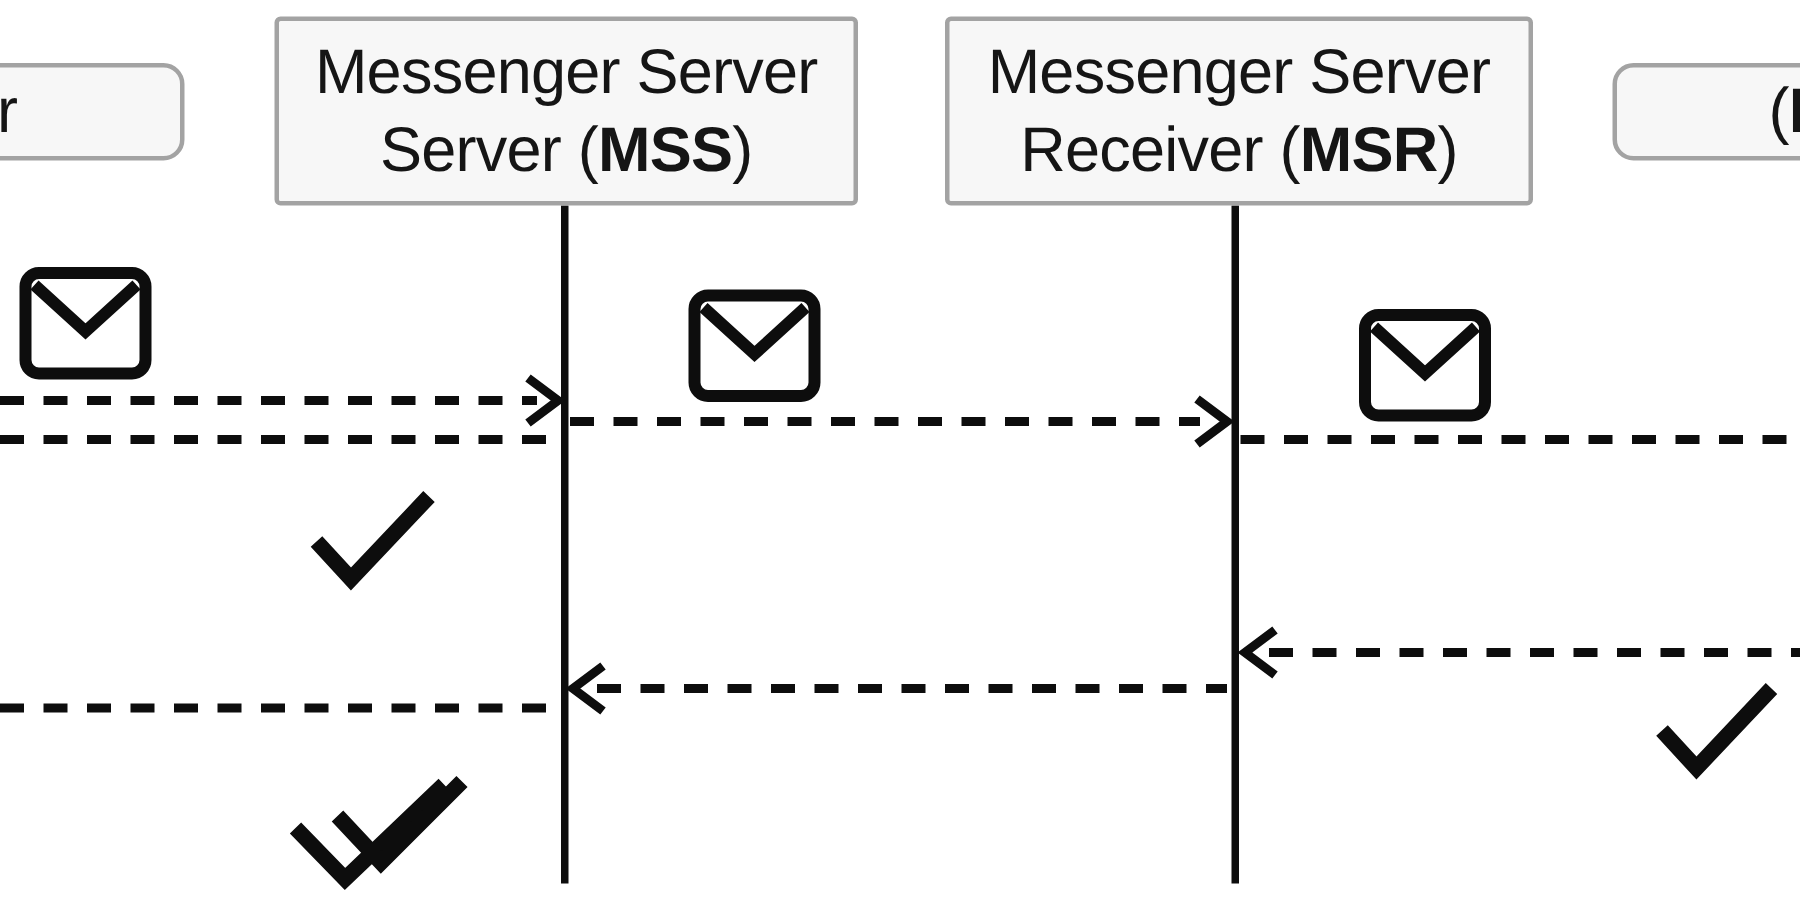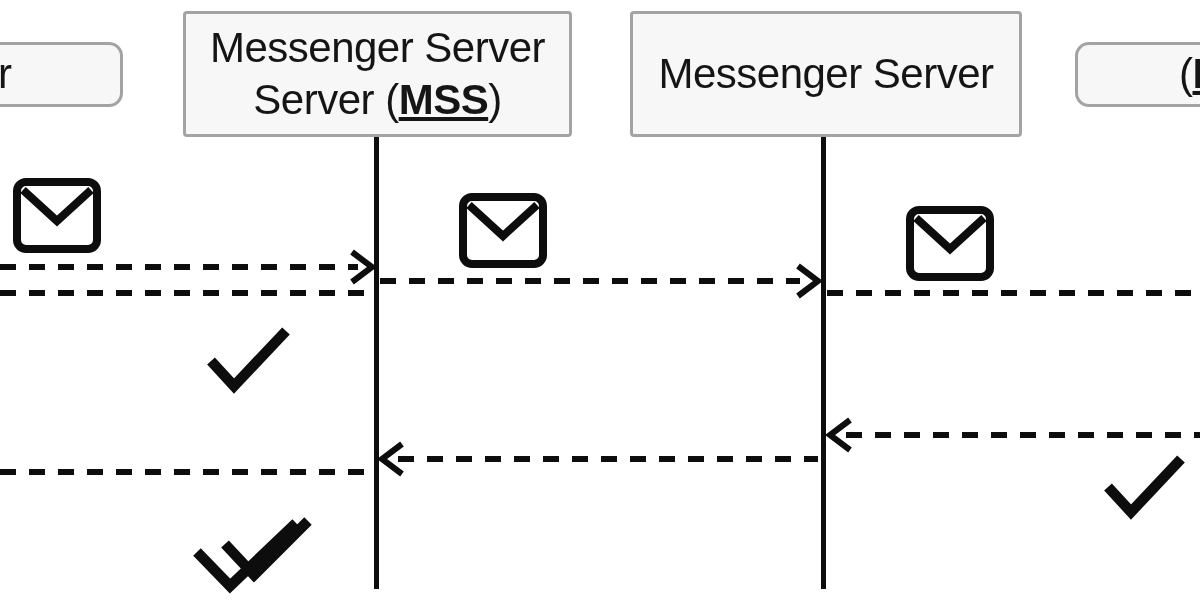--- a/index.html
+++ b/index.html
@@ -18,21 +18,21 @@
   .box-mss{left:183px;top:11px;width:389px;height:126px;}
   .box-msr{left:630px;top:11px;width:392px;height:126px;}
   .box-partial-left{left:-62px;top:42px;width:185px;height:65px;border-radius:14px;}
   .box-partial-right{left:1075px;top:42px;width:190px;height:65px;border-radius:14px;}
   .frag-left{position:absolute;left:57px;top:50%;transform:translateY(-52%);font-size:42px;}
   .frag-right{position:absolute;left:101px;top:50%;transform:translateY(-52%);font-size:42px;white-space:nowrap;}
   .lifeline{position:absolute;top:137px;height:452px;width:5px;background:#0d0d0d;}
   .ll-mss{left:374px;}
   .ll-msr{left:821px;}
   svg.overlay{position:absolute;left:0;top:0;}
-  b{font-weight:bold;text-decoration:underline;}
+  b{font-weight:bold;}
 </style>
 </head>
 <body>
 
 <div class="canvas">
 
   <div class="lifeline ll-mss"></div>
   <div class="lifeline ll-msr"></div>
 
   <svg class="overlay" width="1200" height="600" viewBox="0 0 1200 600">
@@ -77,19 +77,20 @@
     <span class="frag-left">r</span>
   </div>
 
   <div class="actor-box box-mss">
     <div class="l1">Messenger Server</div>
     <div class="l2"><span>Server (</span><b>MSS</b><span>)</span></div>
   </div>
 
   <div class="actor-box box-msr">
     <div class="l1">Messenger Server</div>
+    <div class="l2"><span>Receiver (</span><b>MSR</b><span>)</span></div>
   </div>
 
   <div class="actor-box box-partial-right">
     <span class="frag-right"><span>(</span><b>R</b></span>
   </div>
 
 </div>
 
 </body></html>

